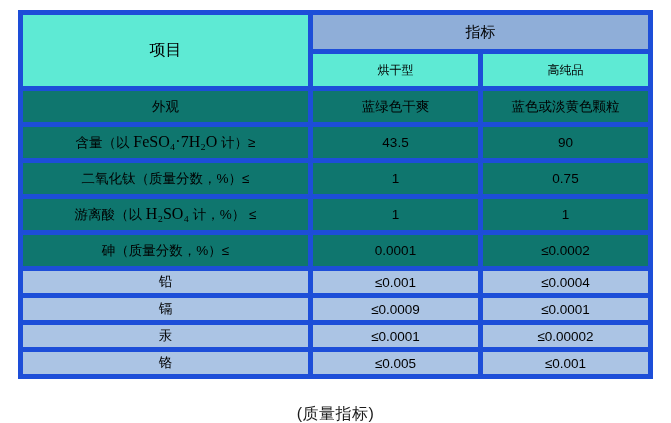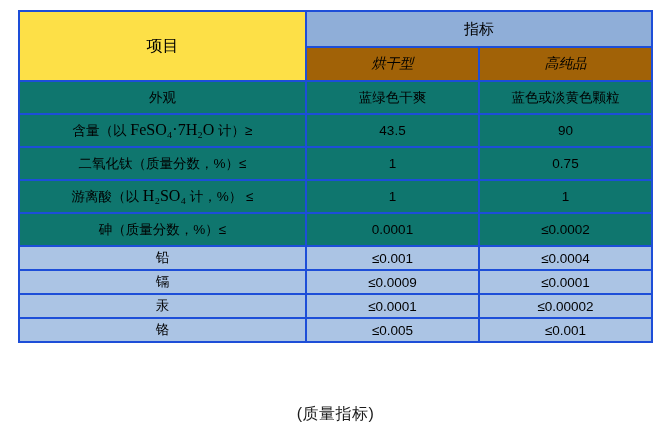--- a/index.html
+++ b/index.html
@@ -24,44 +24,43 @@
     left: 18px;
     top: 10px;
     width: 635px;
   }
   table.spec {
     border-collapse: collapse;
     width: 635px;
     table-layout: fixed;
   }
   table.spec td, table.spec th {
-    border: 2px solid #1d4ed8;
+    border: 5px solid #1d4ed8;
     text-align: center;
     vertical-align: middle;
     font-weight: normal;
     padding: 0;
   }
   
   .hdr {
     background: #8faed8;
     font-weight: bold;
     font-size: 15px;
     height: 34px;
   }
   .hdr-item {
-    background: #fde047;
+    background: #5eead4;
     font-weight: bold;
     font-size: 16px;
   }
   .hdr-sub {
-    background: #a16207;
+    background: #5eead4;
     font-weight: bold;
-    font-size: 14px;
+    font-size: 12px;
     height: 32px;
-    font-style: italic;
   }
   
   .cell {
     background: #0f766e;
     font-size: 13.5px;
     height: 31px;
   }
   .cell-tight {
     background: #abc4e4;
     font-size: 13.5px;

